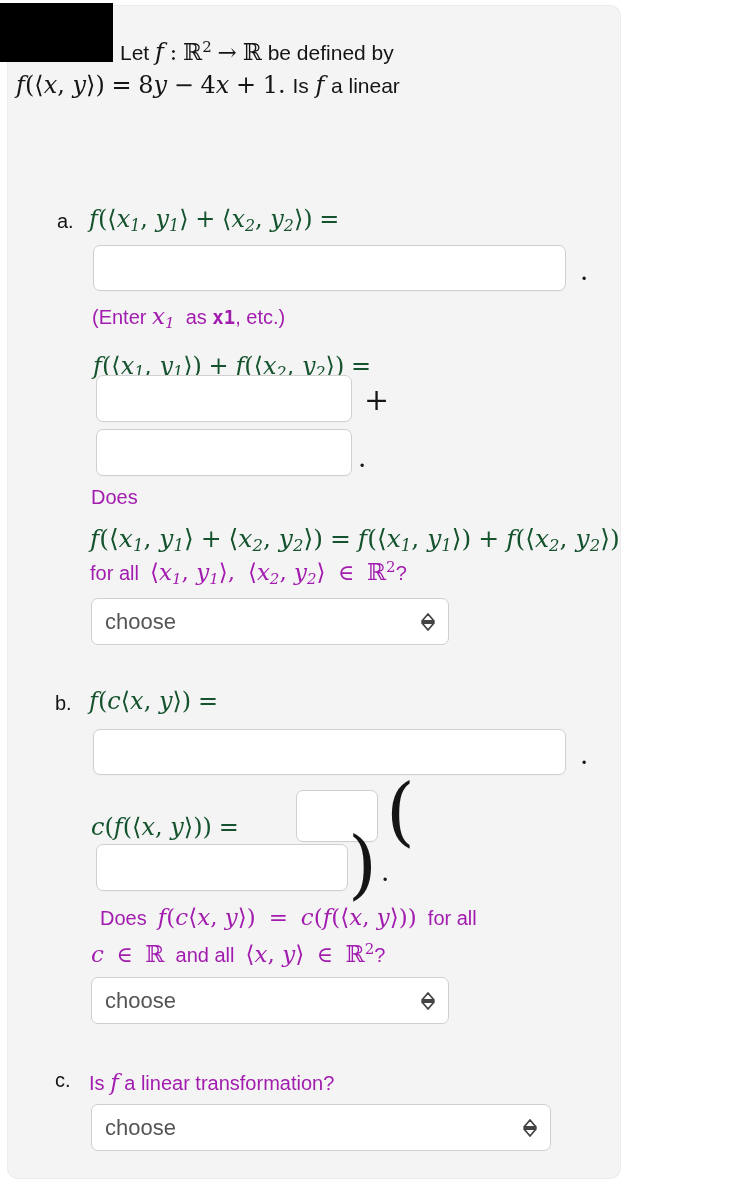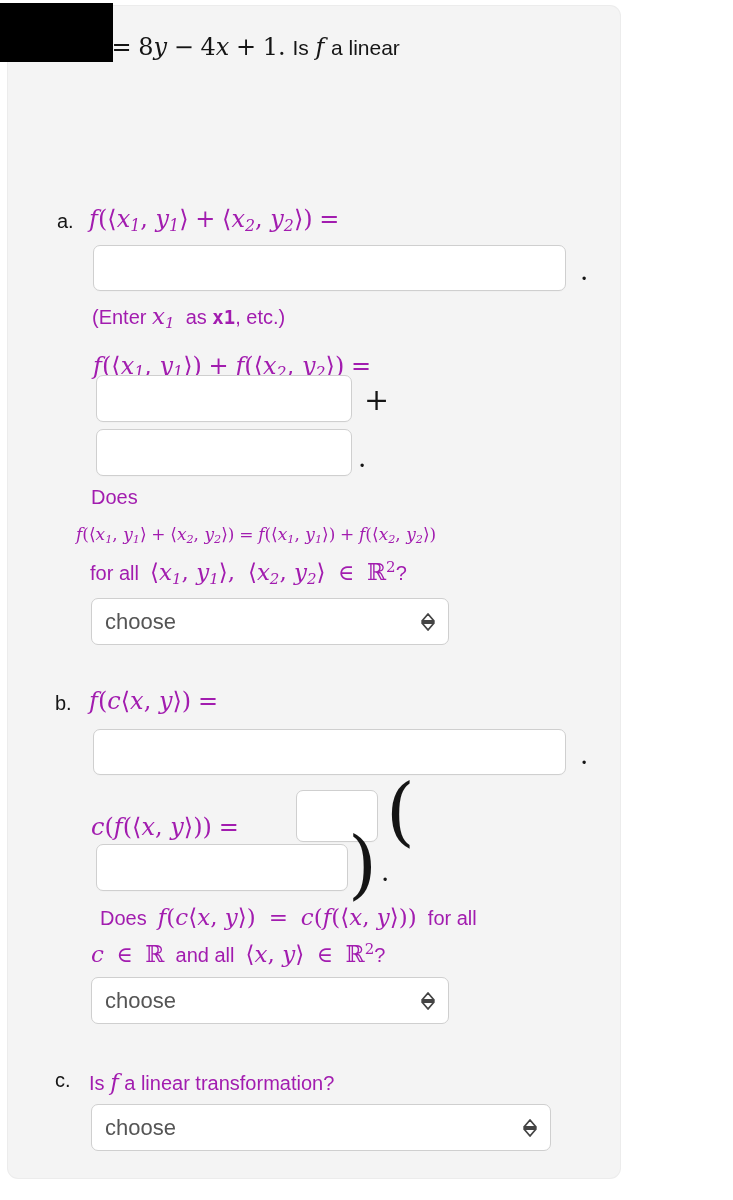--- a/index.html
+++ b/index.html
@@ -64,21 +64,21 @@
   
   .part-letter {
     position: absolute;
     font-family: "Liberation Sans", sans-serif;
     font-size: 20px;
     color: #151515;
   }
   .eq {
     position: absolute;
     font-size: 24px;
-    color: #a21caf;
+    color: #14532d;
     white-space: nowrap;
     text-align: right;
   }
   .plain {
     position: absolute;
     font-family: "Liberation Sans", sans-serif;
     font-size: 20px;
     color: #a21caf;
     white-space: nowrap;
   }
@@ -142,20 +142,29 @@
   }
 </style>
 </head>
 <body>
 
 <div id="card"></div>
 
 <div id="redaction"></div>
 
 <div id="prompt">
+  <div style="height:38px; padding-left:104px; box-sizing:border-box;">
+    <span>Let</span>
+    <span class="mi" style="font-size:24px;">f</span>
+    <span class="mo" style="font-size:22px;">:</span>
+    <span class="bb" style="font-size:23px;">ℝ</span><span class="sup" style="font-size:15px;">2</span>
+    <span class="mo" style="font-size:23px;">→</span>
+    <span class="bb" style="font-size:23px;">ℝ</span>
+    <span>be defined by</span>
+  </div>
   <div class="mathline" style="height:38px;">
     <span class="mi">f</span><span class="mo">(</span><span class="ang">⟨</span><span class="mi">x</span><span class="mo">,&nbsp;</span><span class="mi">y</span><span class="ang">⟩</span><span class="mo">)</span>
     <span class="mo">=</span>
     <span class="mn">8</span><span class="mi">y</span>
     <span class="mo">−</span>
     <span class="mn">4</span><span class="mi">x</span>
     <span class="mo">+</span>
     <span class="mn">1</span><span class="mo">.</span>
     <span class="txt" style="font-size:21px;">Is</span>
     <span class="mi">f</span>
@@ -187,21 +196,21 @@
 </div>
 
 <div class="inputbox" style="left:96px; top:375px; width:256px; height:47px;"></div>
 <div class="bigop" style="left:364px; top:382px;">+</div>
 
 <div class="inputbox" style="left:96px; top:429px; width:256px; height:47px;"></div>
 <div class="period" style="left:358px; top:443px;">.</div>
 
 <div class="plain" style="left:91px; top:486px;">Does</div>
 
-<div class="eq" style="left:76px; top:524px; font-size:17px;">
+<div class="eq" style="left:90px; top:524px; font-size:25px;">
   <span class="mi">f</span><span class="mo">(</span><span class="ang">⟨</span><span class="mi">x</span><span class="sub">1</span><span class="mo">,&nbsp;</span><span class="mi">y</span><span class="sub">1</span><span class="ang">⟩</span>
   <span class="mo">+</span>
   <span class="ang">⟨</span><span class="mi">x</span><span class="sub">2</span><span class="mo">,&nbsp;</span><span class="mi">y</span><span class="sub">2</span><span class="ang">⟩</span><span class="mo">)</span>
   <span class="mo">=</span>
   <span class="mi">f</span><span class="mo">(</span><span class="ang">⟨</span><span class="mi">x</span><span class="sub">1</span><span class="mo">,&nbsp;</span><span class="mi">y</span><span class="sub">1</span><span class="ang">⟩</span><span class="mo">)</span>
   <span class="mo">+</span>
   <span class="mi">f</span><span class="mo">(</span><span class="ang">⟨</span><span class="mi">x</span><span class="sub">2</span><span class="mo">,&nbsp;</span><span class="mi">y</span><span class="sub">2</span><span class="ang">⟩</span><span class="mo">)</span>
 </div>
 
 <div class="plain" style="left:90px; top:558px;">

